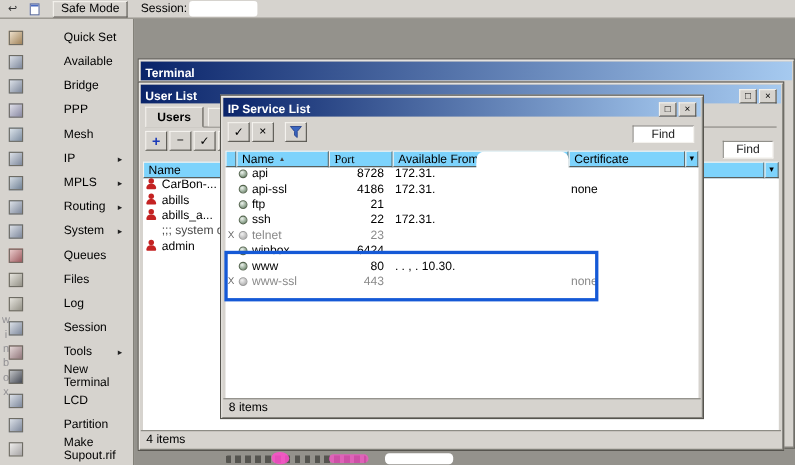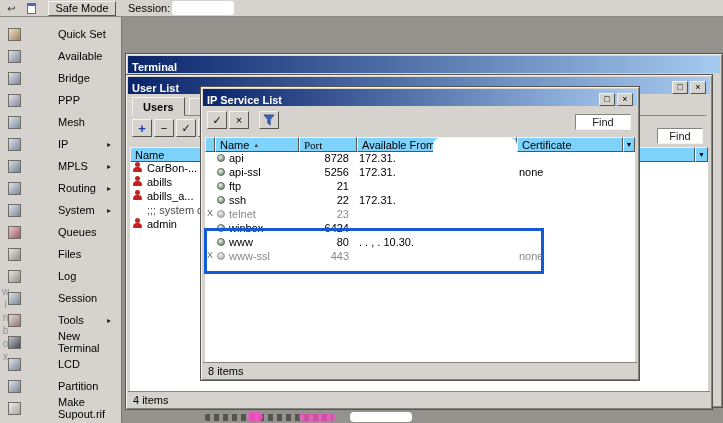--- a/index.html
+++ b/index.html
@@ -290,21 +290,21 @@
         <span class="c-port">8728</span>
         <span class="c-avail">172.31.</span>
         <span class="c-cert"></span>
       </div>
       <div class="row srow">
         <span class="c-flag"></span>
         <span class="c-name">
             <i class="dot"></i>
             <span>api-ssl</span>
           </span>
-        <span class="c-port">5256</span>
+        <span class="c-port">4186</span>
         <span class="c-avail">172.31.</span>
         <span class="c-cert">none</span>
       </div>
       <div class="row srow">
         <span class="c-flag"></span>
         <span class="c-name">
             <i class="dot"></i>
             <span>ftp</span>
           </span>
         <span class="c-port">21</span>

